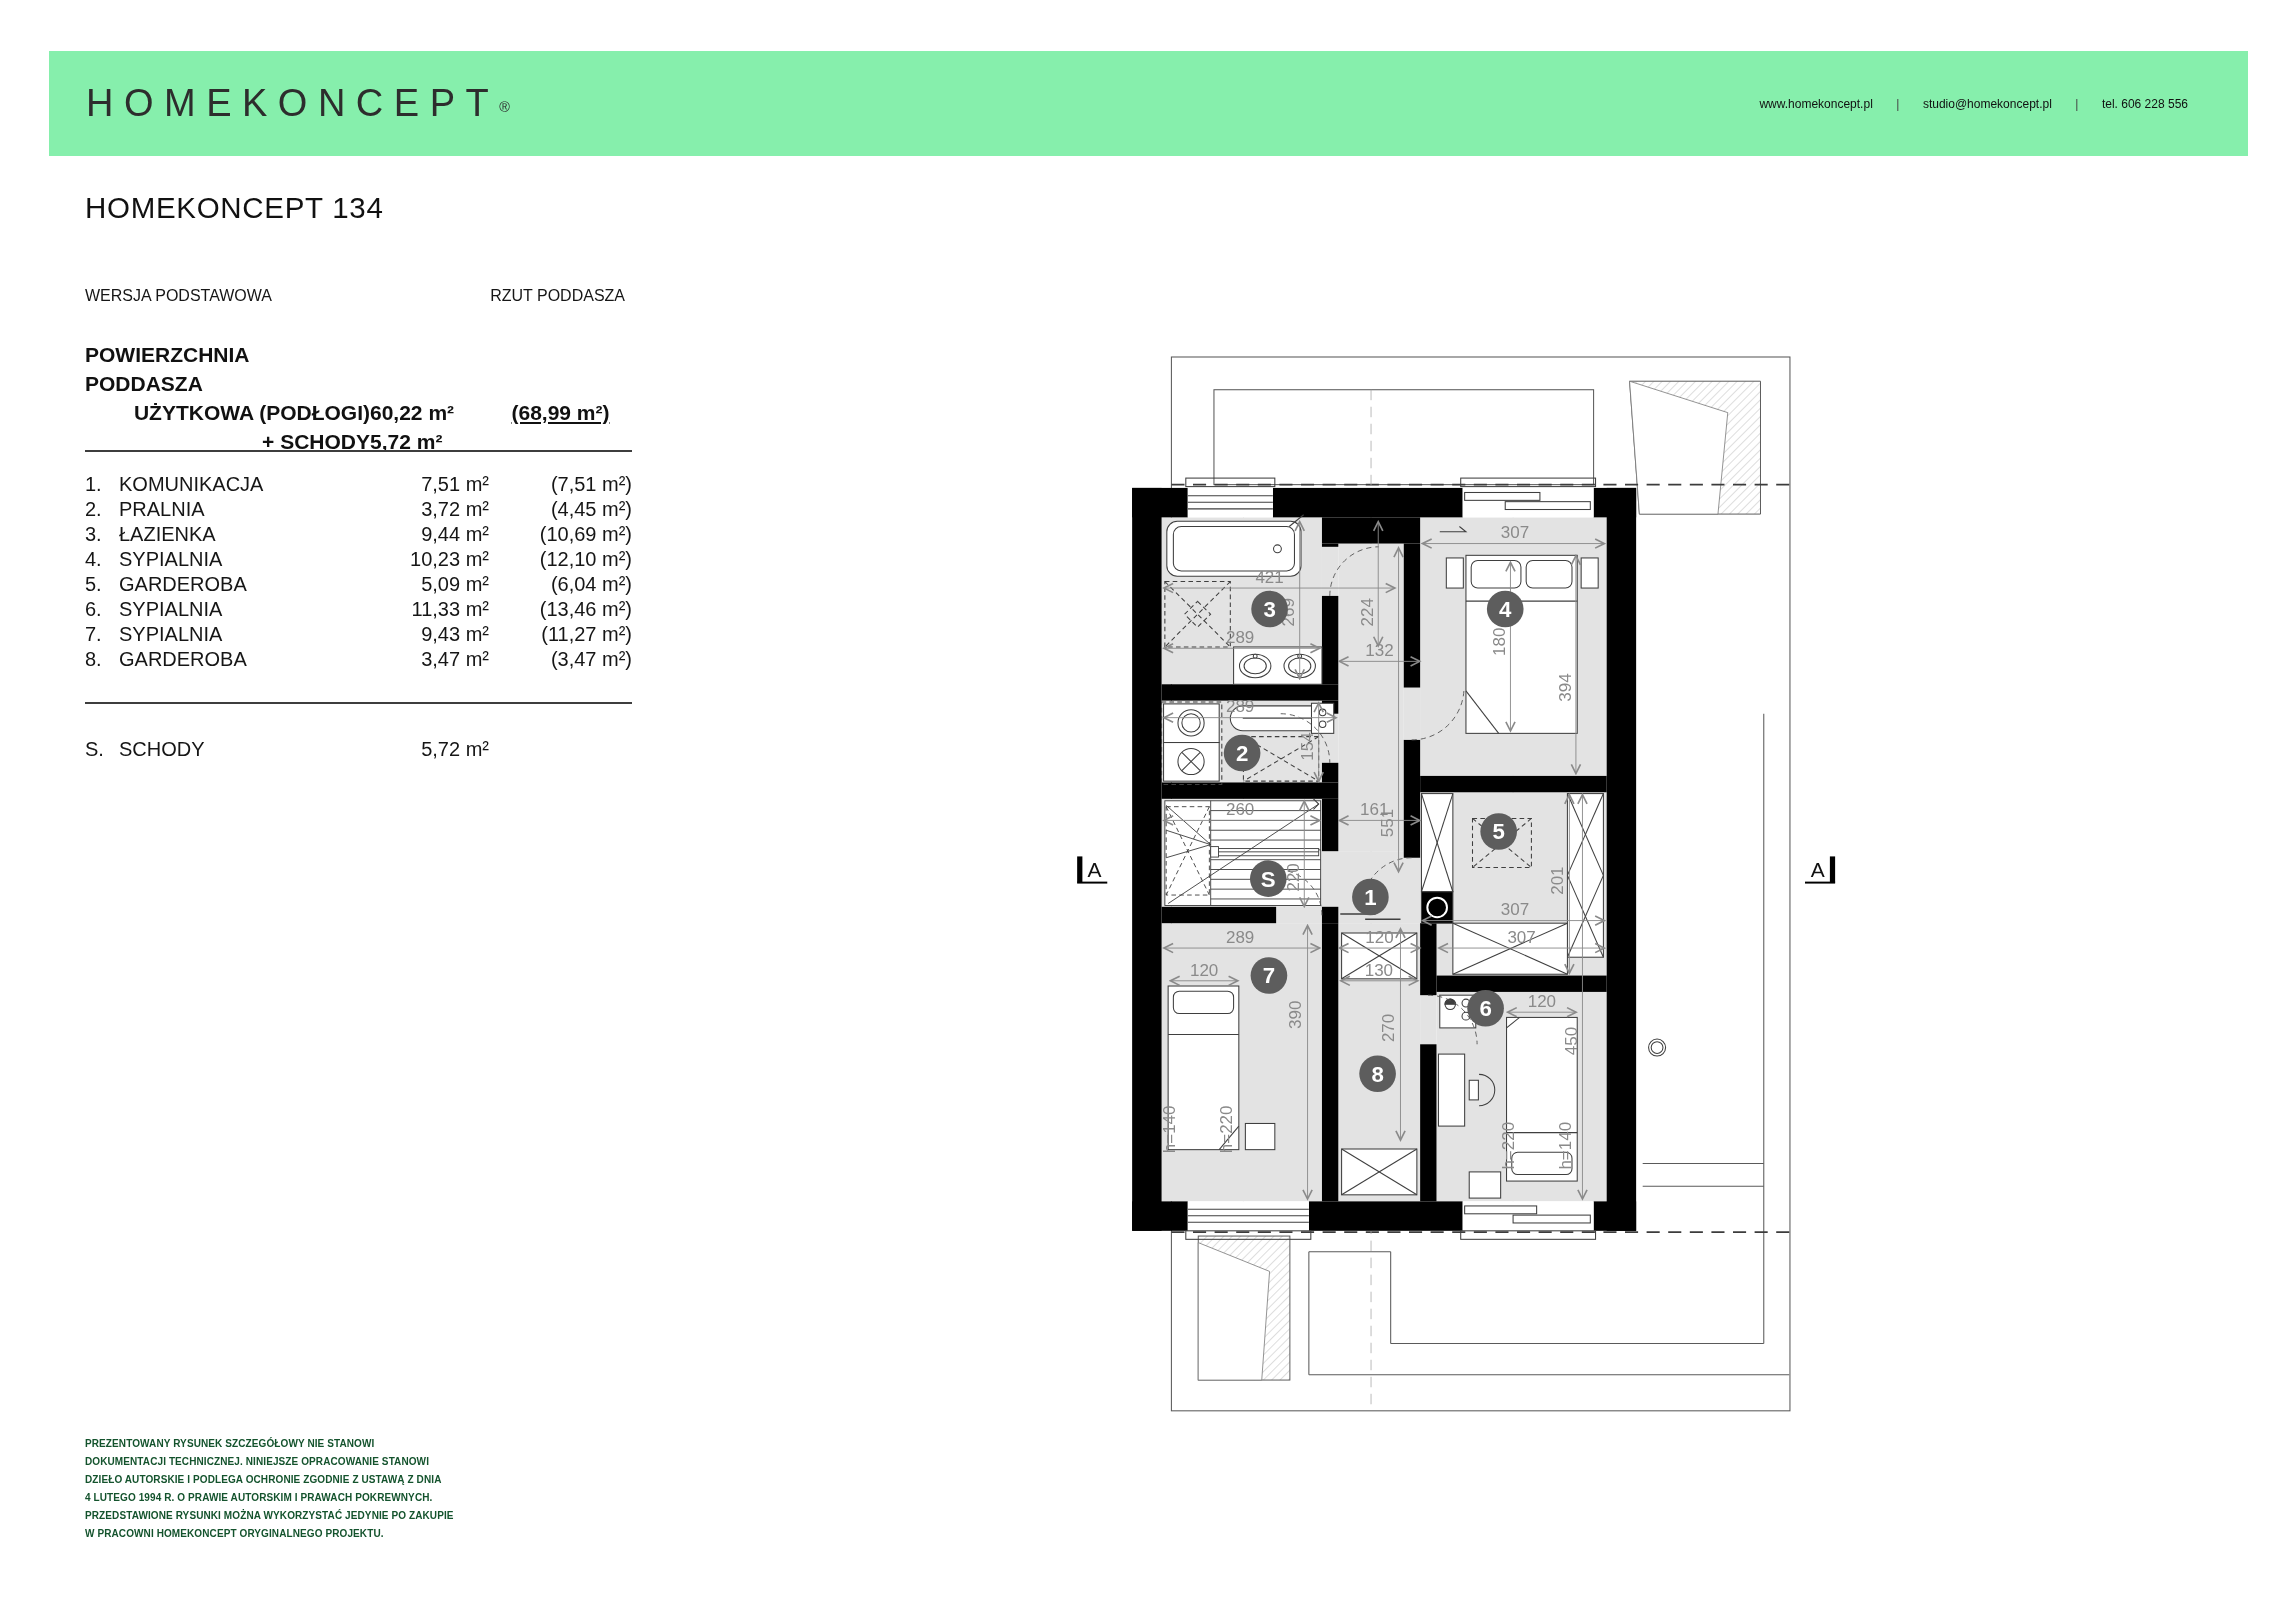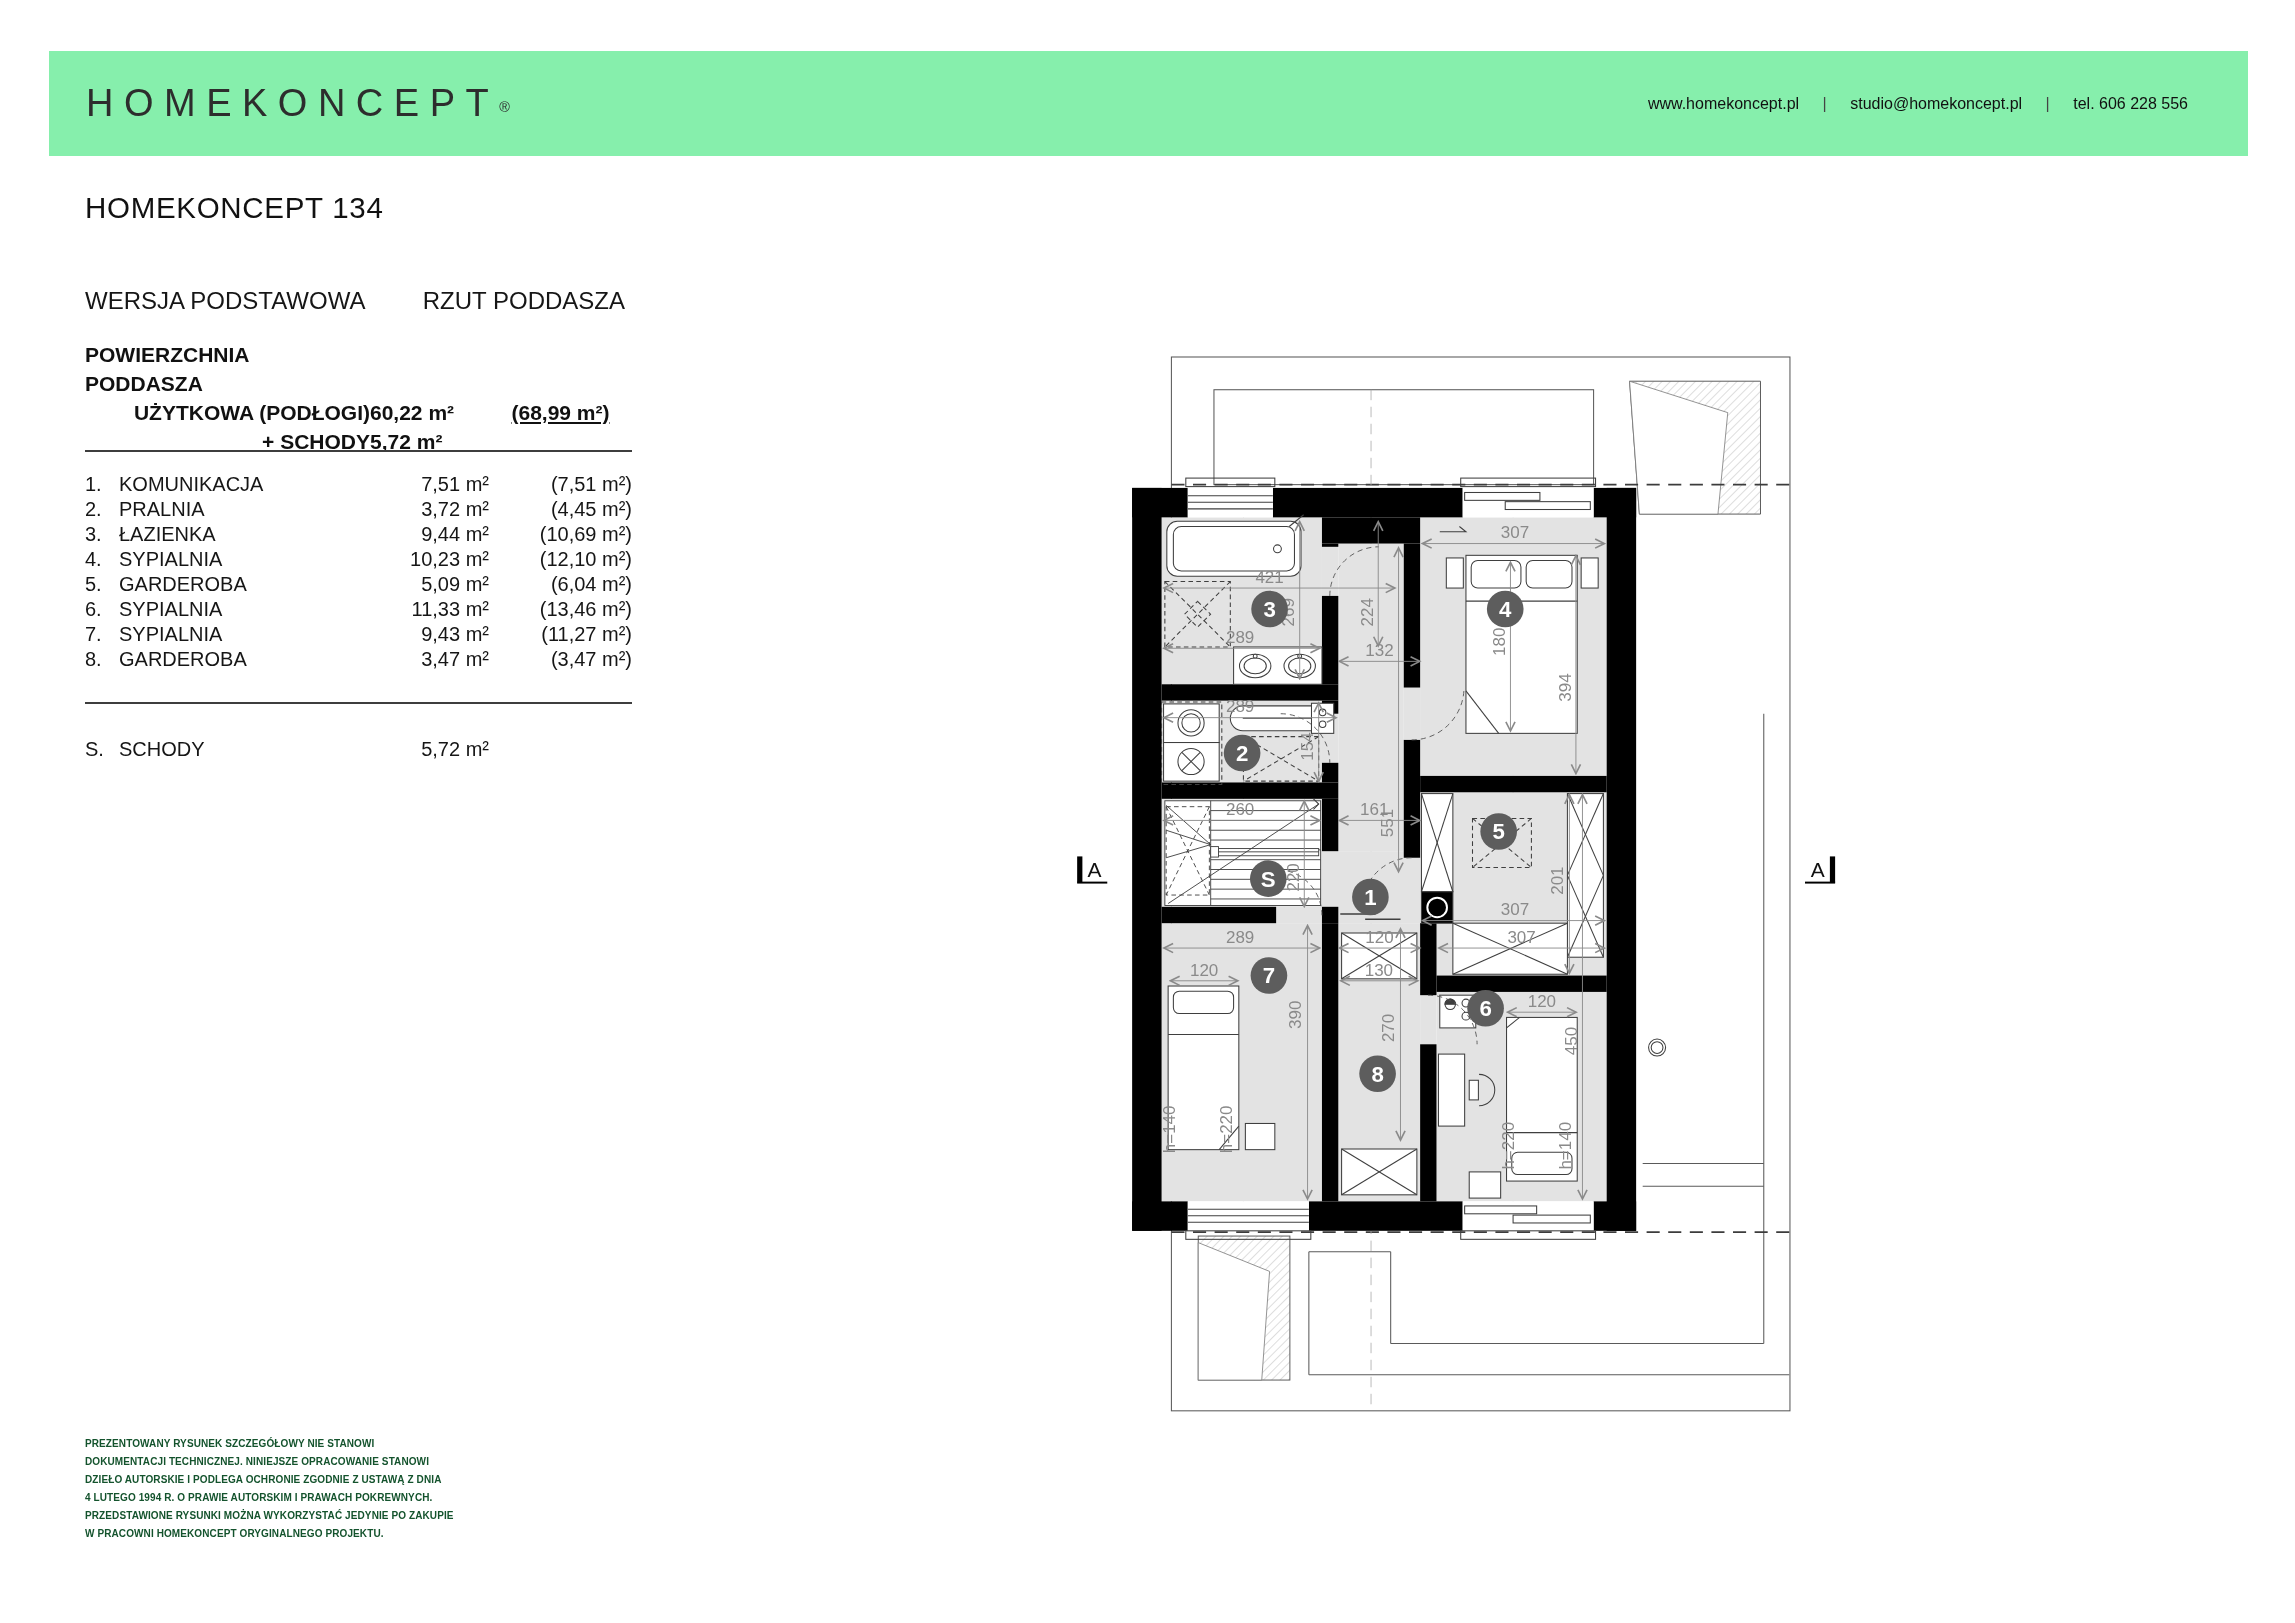--- a/index.html
+++ b/index.html
@@ -7,28 +7,28 @@
   body { font-family:"Liberation Sans", sans-serif; color:#1a1a1a; }
   .page { position:relative; width:2295px; height:1623px; background:#fff; overflow:hidden; }
 
   
   .topbar { position:absolute; left:49px; top:51px; width:2199px; height:105px;
             background:#86efac; display:flex; align-items:center; justify-content:space-between; }
   .logo { margin-left:37px; font-size:38px; font-weight:400; letter-spacing:10.5px;
           color:#2d2d2d; white-space:nowrap; }
   .logo sup { font-size:14.4px; letter-spacing:0; vertical-align:3.9px; }
   .contact { margin-right:60px; display:flex; align-items:center; gap:19.6px;
-             font-size:16px; color:#111; white-space:nowrap; }
+             font-size:12px; color:#111; white-space:nowrap; }
   .contact .sep { color:#444; font-weight:300; padding:0 3.9px; }
 
   
   .title { position:absolute; left:85px; top:191px; font-size:29.5px; font-weight:400;
            letter-spacing:0.7px; color:#111; }
   .metarow { position:absolute; left:85px; top:287px; width:540px;
-             display:flex; justify-content:space-between; font-size:24px; color:#161616; }
+             display:flex; justify-content:space-between; font-size:16px; color:#161616; }
   .summary { position:absolute; left:85px; top:340px; width:547px;
              font-size:21px; font-weight:700; color:#111; line-height:29px; }
   .summary .r { display:grid; grid-template-columns:285px 119px 1fr; }
   .summary .r .lab { text-align:right; }
   .summary .r .val { text-align:left; }
   .summary .r .par { text-align:center;text-decoration:underline; }
   .rule { position:absolute; left:85px; width:547px; height:2px; background:#3e3e3e; }
   .roomlist { position:absolute; left:85px; top:473px; width:547px; font-size:20px; color:#161616; }
   .roomrow { display:grid; grid-template-columns:34px 262px 108px 1fr; height:25px; align-items:baseline; }
   .roomrow .num { }

